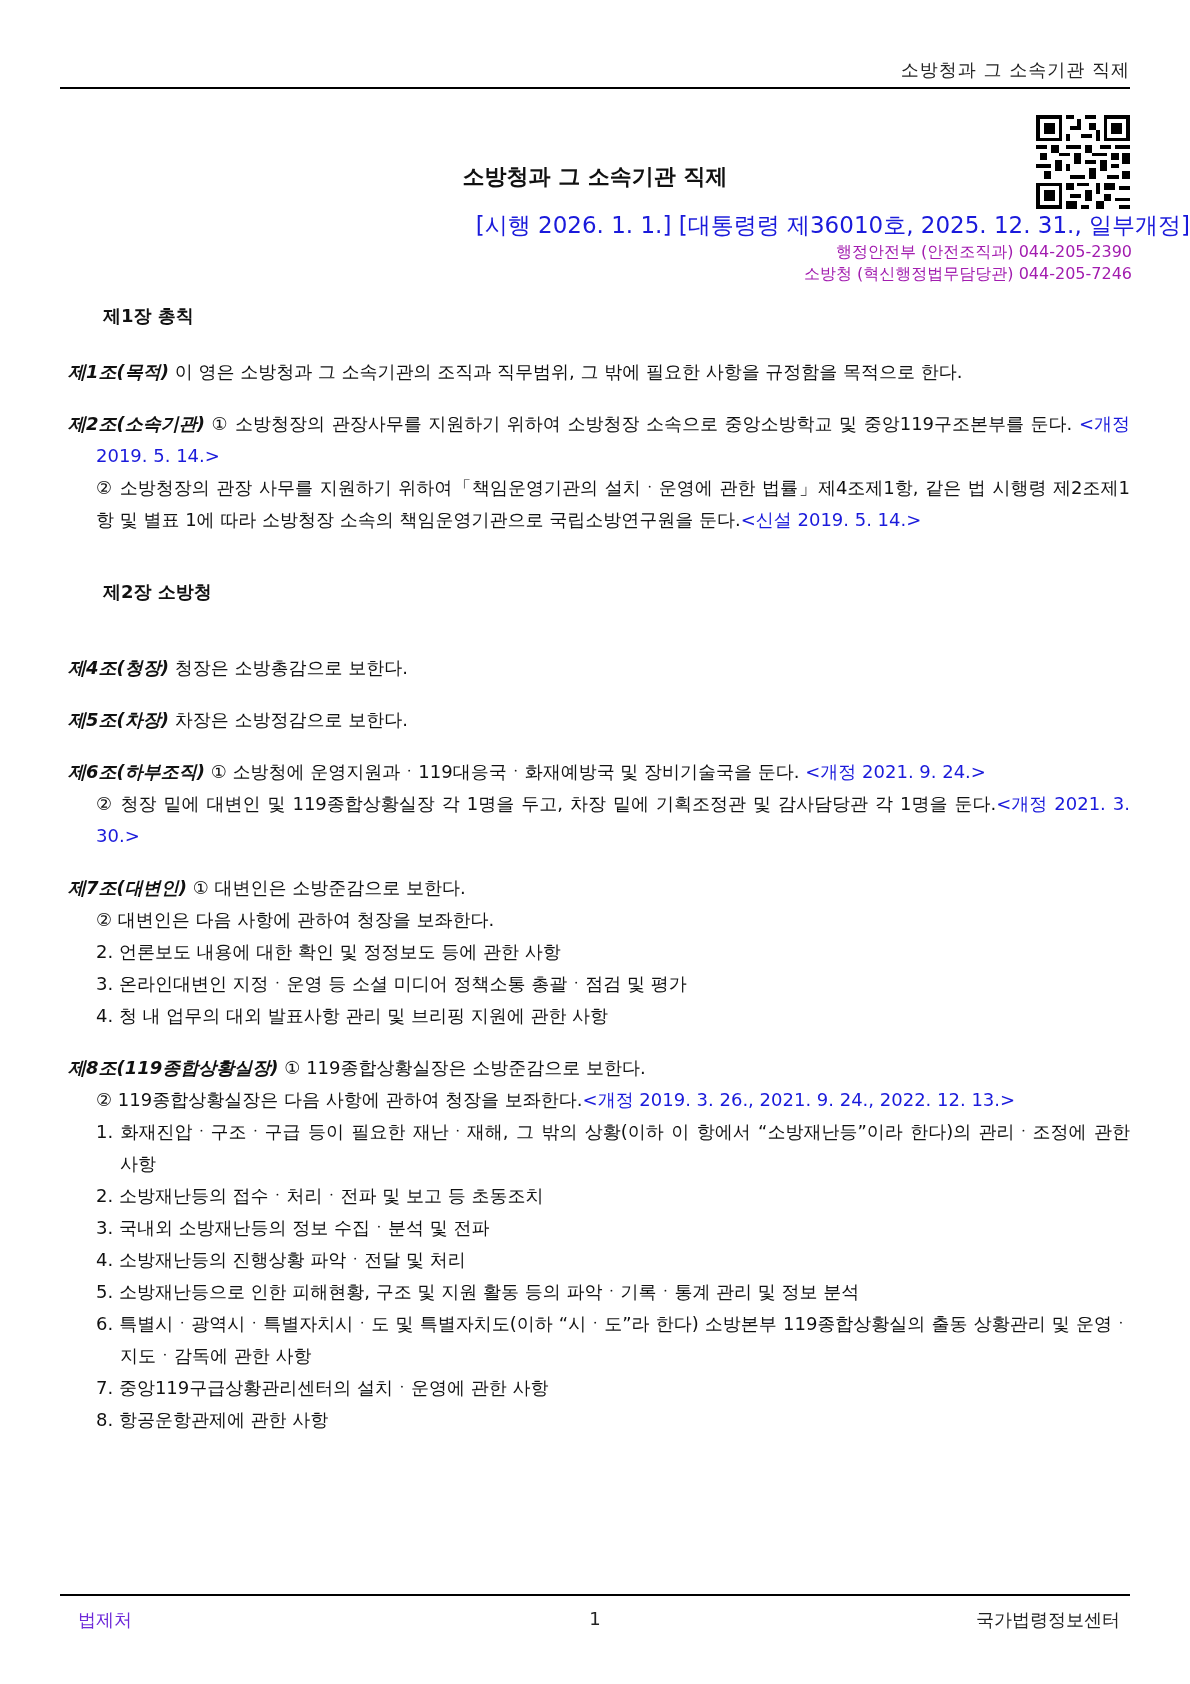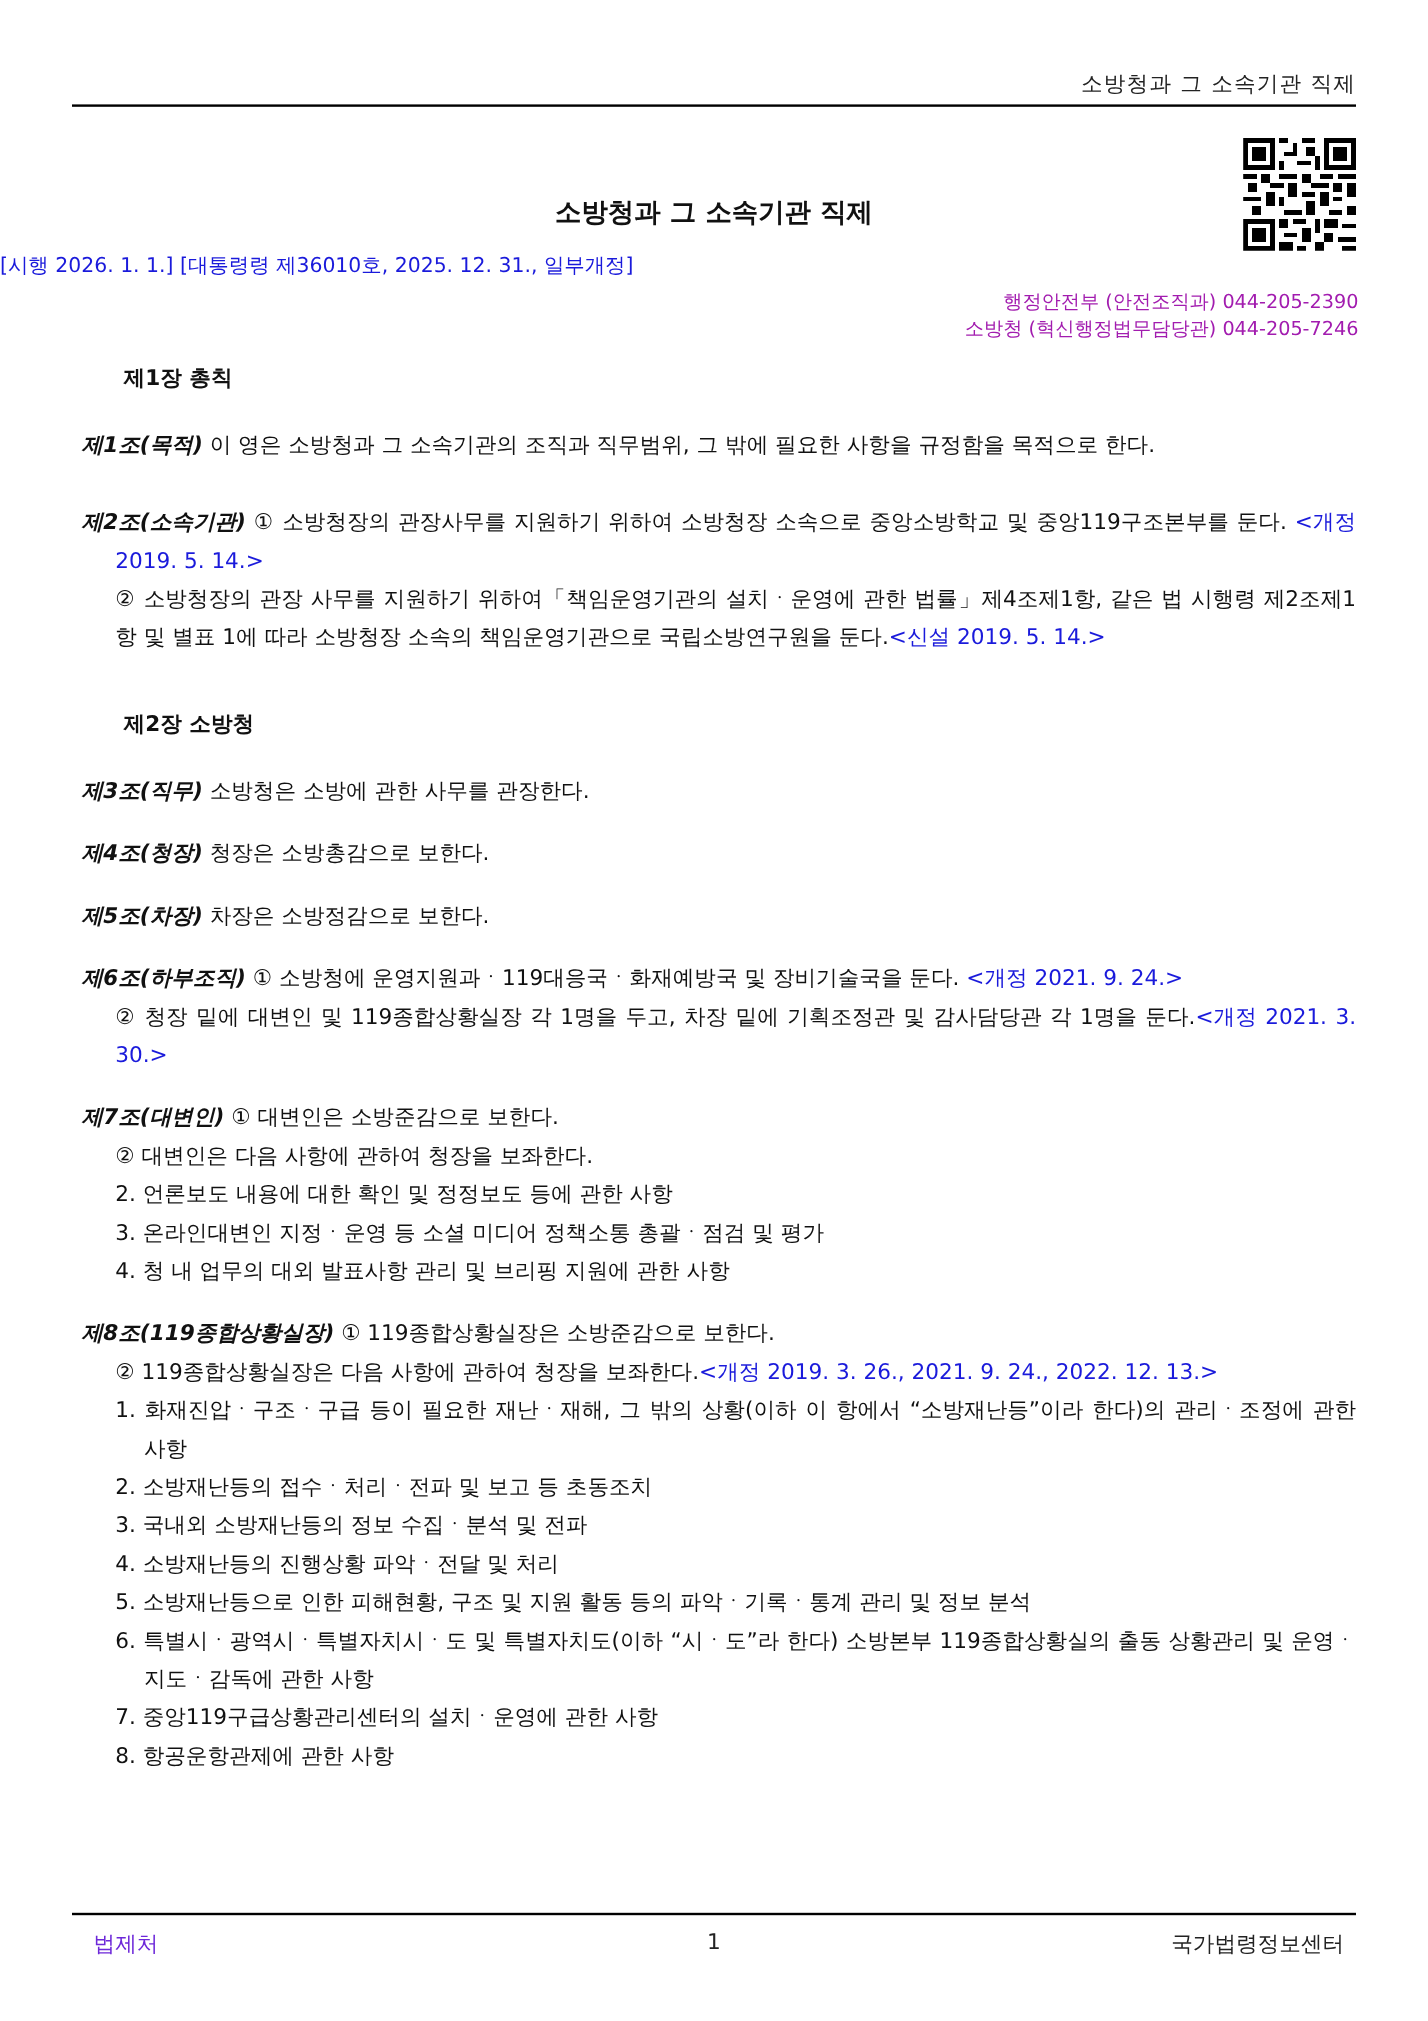--- a/index.html
+++ b/index.html
@@ -15,22 +15,22 @@
   .rule-top { position: absolute; left: 60px; top: 87px; width: 1070px; height: 2px; background: #000; }
   .rule-bottom { position: absolute; left: 60px; top: 1594px; width: 1070px; height: 2px; background: #000; }
 
   .qr { position: absolute; left: 1036px; top: 115px; width: 94px; height: 94px; }
 
   .doc-title {
     position: absolute; left: 0; top: 162px; width: 1190px; text-align: center;
     font-size: 22px; font-weight: bold;
   }
   .enact-line {
-    position: absolute; left: 0; top: 210px; width: 1190px; text-align: left;
-    font-size: 17px; color: #1a1adb;
+    position: absolute; left: 0; top: 210px; width: 1190px; text-align: right;
+    font-size: 23px; color: #1a1adb;
   }
   .contact {
     position: absolute; right: 58px; width: 600px; text-align: right; font-size: 16px; color: #a21caf;
   }
   .contact.c1 { top: 242px; }
   .contact.c2 { top: 264px; }
 
   .content {
     position: absolute; left: 68px; top: 300px; width: 1062px;
     font-size: 18px; line-height: 32px;
@@ -123,35 +123,32 @@
 <div class="content">
   <div class="chapter">제1장 총칙</div>
   <div class="gap-ch1"></div>
 
   <div class="article">
     <span class="art-head">제1조(목적)</span><span> 이 영은 소방청과 그 소속기관의 조직과 직무범위, 그 밖에 필요한 사항을 규정함을 목적으로 한다.</span>
   </div>
   <div class="gap-art"></div>
 
   <div class="article">
-    <div style="padding-left:28px;text-indent:-28px;text-align:justify;margin-top:12px;">
+    <div style="padding-left:28px;text-indent:-28px;text-align:justify;">
       <span class="art-head">제2조(소속기관)</span><span> ① 소방청장의 관장사무를 지원하기 위하여 소방청장 소속으로 중앙소방학교 및 중앙119구조본부를 둔다. </span><span class="blue">&lt;개정 2019. 5. 14.&gt;</span>
     </div>
     <div class="para">
       <span>② 소방청장의 관장 사무를 지원하기 위하여「책임운영기관의 설치ㆍ운영에 관한 법률」제4조제1항, 같은 법 시행령 제2조제1항 및 별표 1에 따라 소방청장 소속의 책임운영기관으로 국립소방연구원을 둔다.</span><span class="blue">&lt;신설 2019. 5. 14.&gt;</span>
     </div>
   </div>
   <div class="gap-big"></div>
 
   <div class="chapter">제2장 소방청</div>
   <div class="gap-ch1"></div>
 
-  <div class="article">
-    <span class="art-head">제3조(직무)</span><span> 소방청은 소방에 관한 사무를 관장한다.</span>
-  </div>
   <div class="gap-art"></div>
 
   <div class="article">
     <span class="art-head">제4조(청장)</span><span> 청장은 소방총감으로 보한다.</span>
   </div>
   <div class="gap-art"></div>
 
   <div class="article">
     <span class="art-head">제5조(차장)</span><span> 차장은 소방정감으로 보한다.</span>
   </div>

